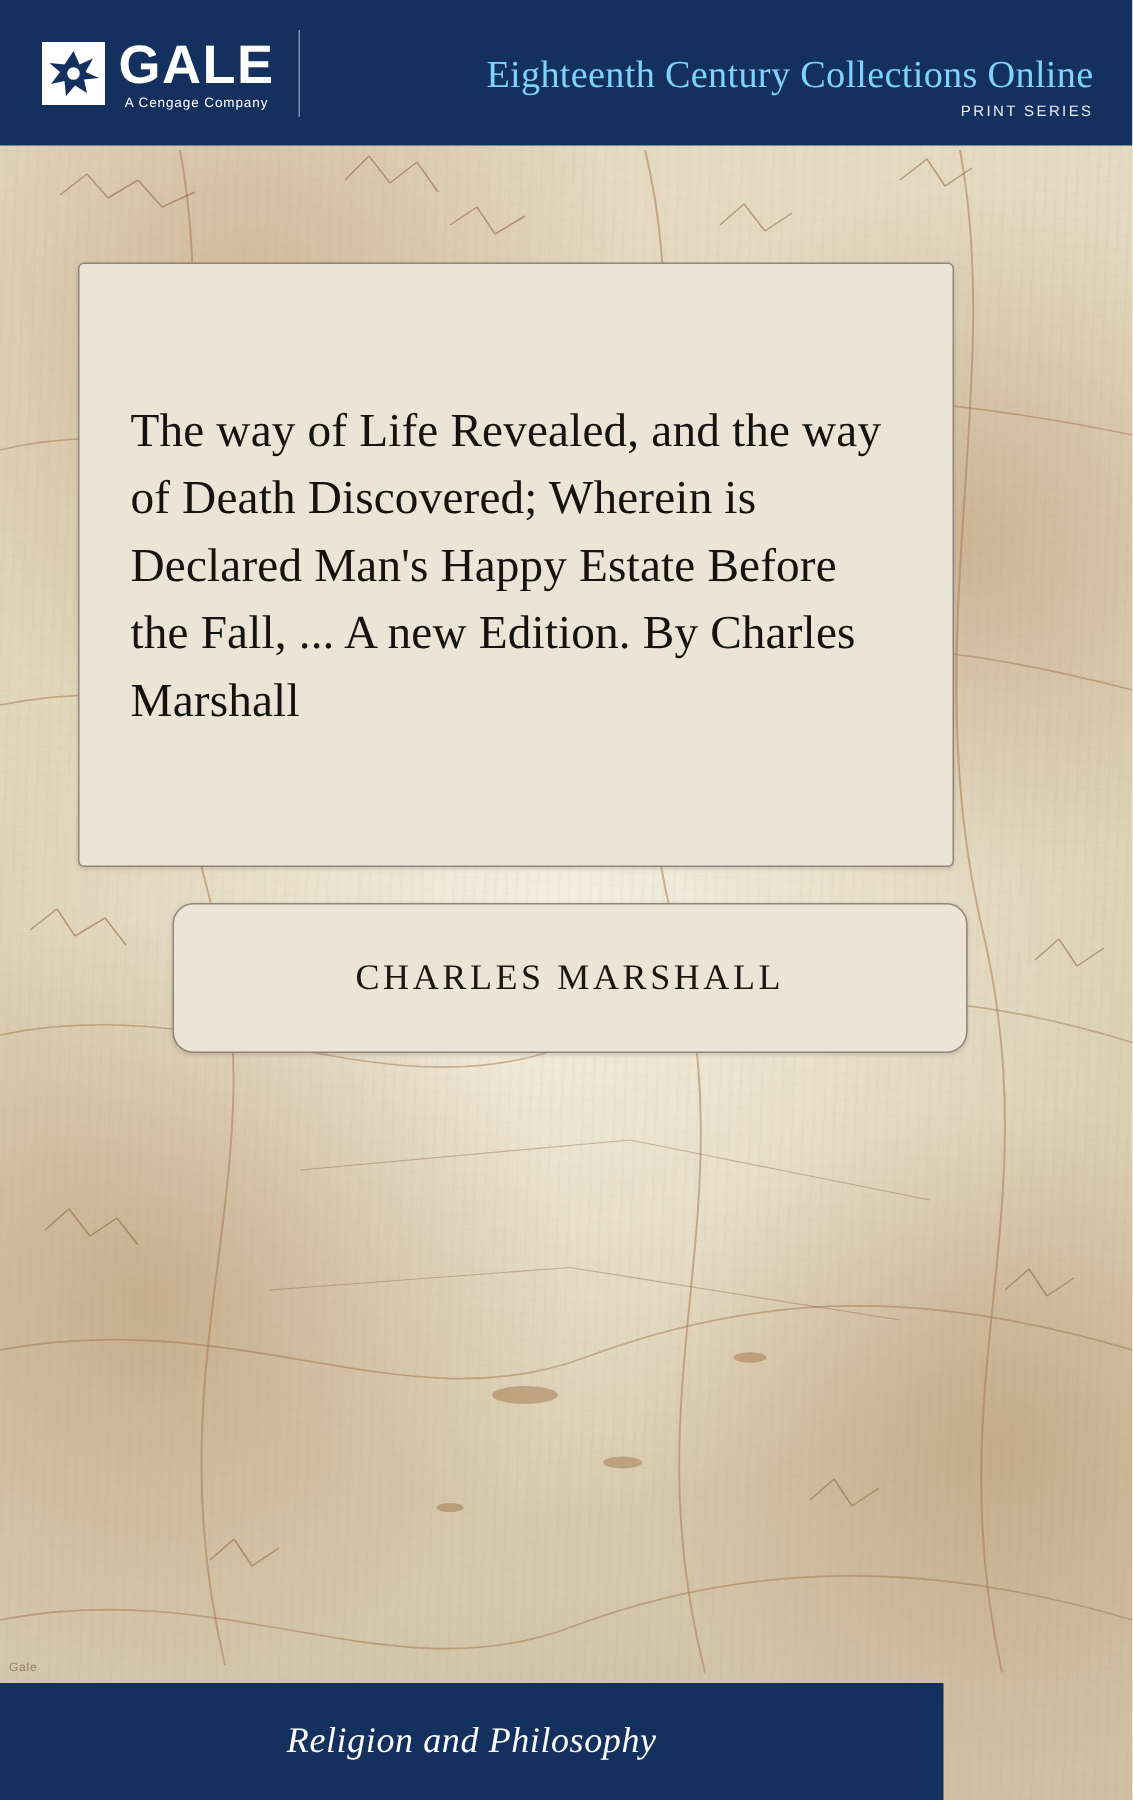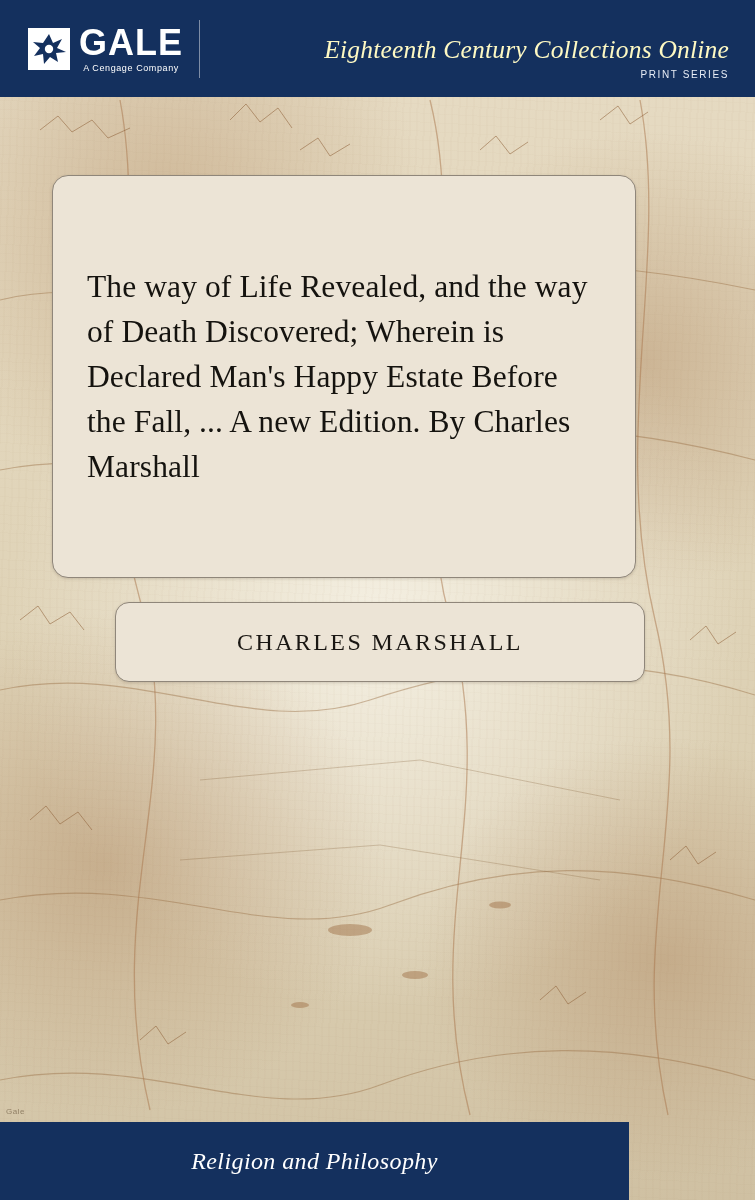--- a/index.html
+++ b/index.html
@@ -98,23 +98,22 @@
     display: block;
     margin-top: 3px;
     text-align: center;
   }
   .topbar-titles {
     flex: 1 1 auto;
     text-align: right;
     padding-left: 18px;
   }
   .ecco-title {
-    color: #fef9c3;
-    font-family: "Liberation Serif", serif;
-    font-style: italic;
+    color: #7dd3fc;
+    font-family: "Liberation Serif", serif;
     font-size: 25.5px;
     letter-spacing: 0.2px;
     display: block;
     white-space: nowrap;
     margin-top: 17px;
   }
   .ecco-sub {
     color: #e7ecf5;
     font-family: "Liberation Sans", sans-serif;
     font-size: 10px;
@@ -126,21 +125,21 @@
   
   .title-card {
     position: absolute;
     left: 52px;
     top: 175px;
     width: 584px;
     height: 403px;
     box-sizing: border-box;
     background: #ece4d6;
     border: 1px solid #8f867a;
-    border-radius: 16px;
+    border-radius: 4px;
     display: flex;
     align-items: center;
     justify-content: center;
     box-shadow: 0 1px 3px rgba(60,45,25,0.18);
   }
   .title-text {
     font-family: "Liberation Serif", serif;
     font-size: 31.5px;
     line-height: 1.43;
     color: #15130f;
@@ -148,21 +147,21 @@
     padding: 0 34px;
     letter-spacing: 0.1px;
   }
 
   
   .author-card {
     position: absolute;
     left: 115px;
     top: 602px;
     width: 530px;
-    height: 80px;
+    height: 100px;
     box-sizing: border-box;
     background: #ece4d6;
     border: 1px solid #8f867a;
     border-radius: 14px;
     display: flex;
     align-items: center;
     box-shadow: 0 1px 3px rgba(60,45,25,0.18);
   }
   .author-text {
     font-family: "Liberation Serif", serif;

